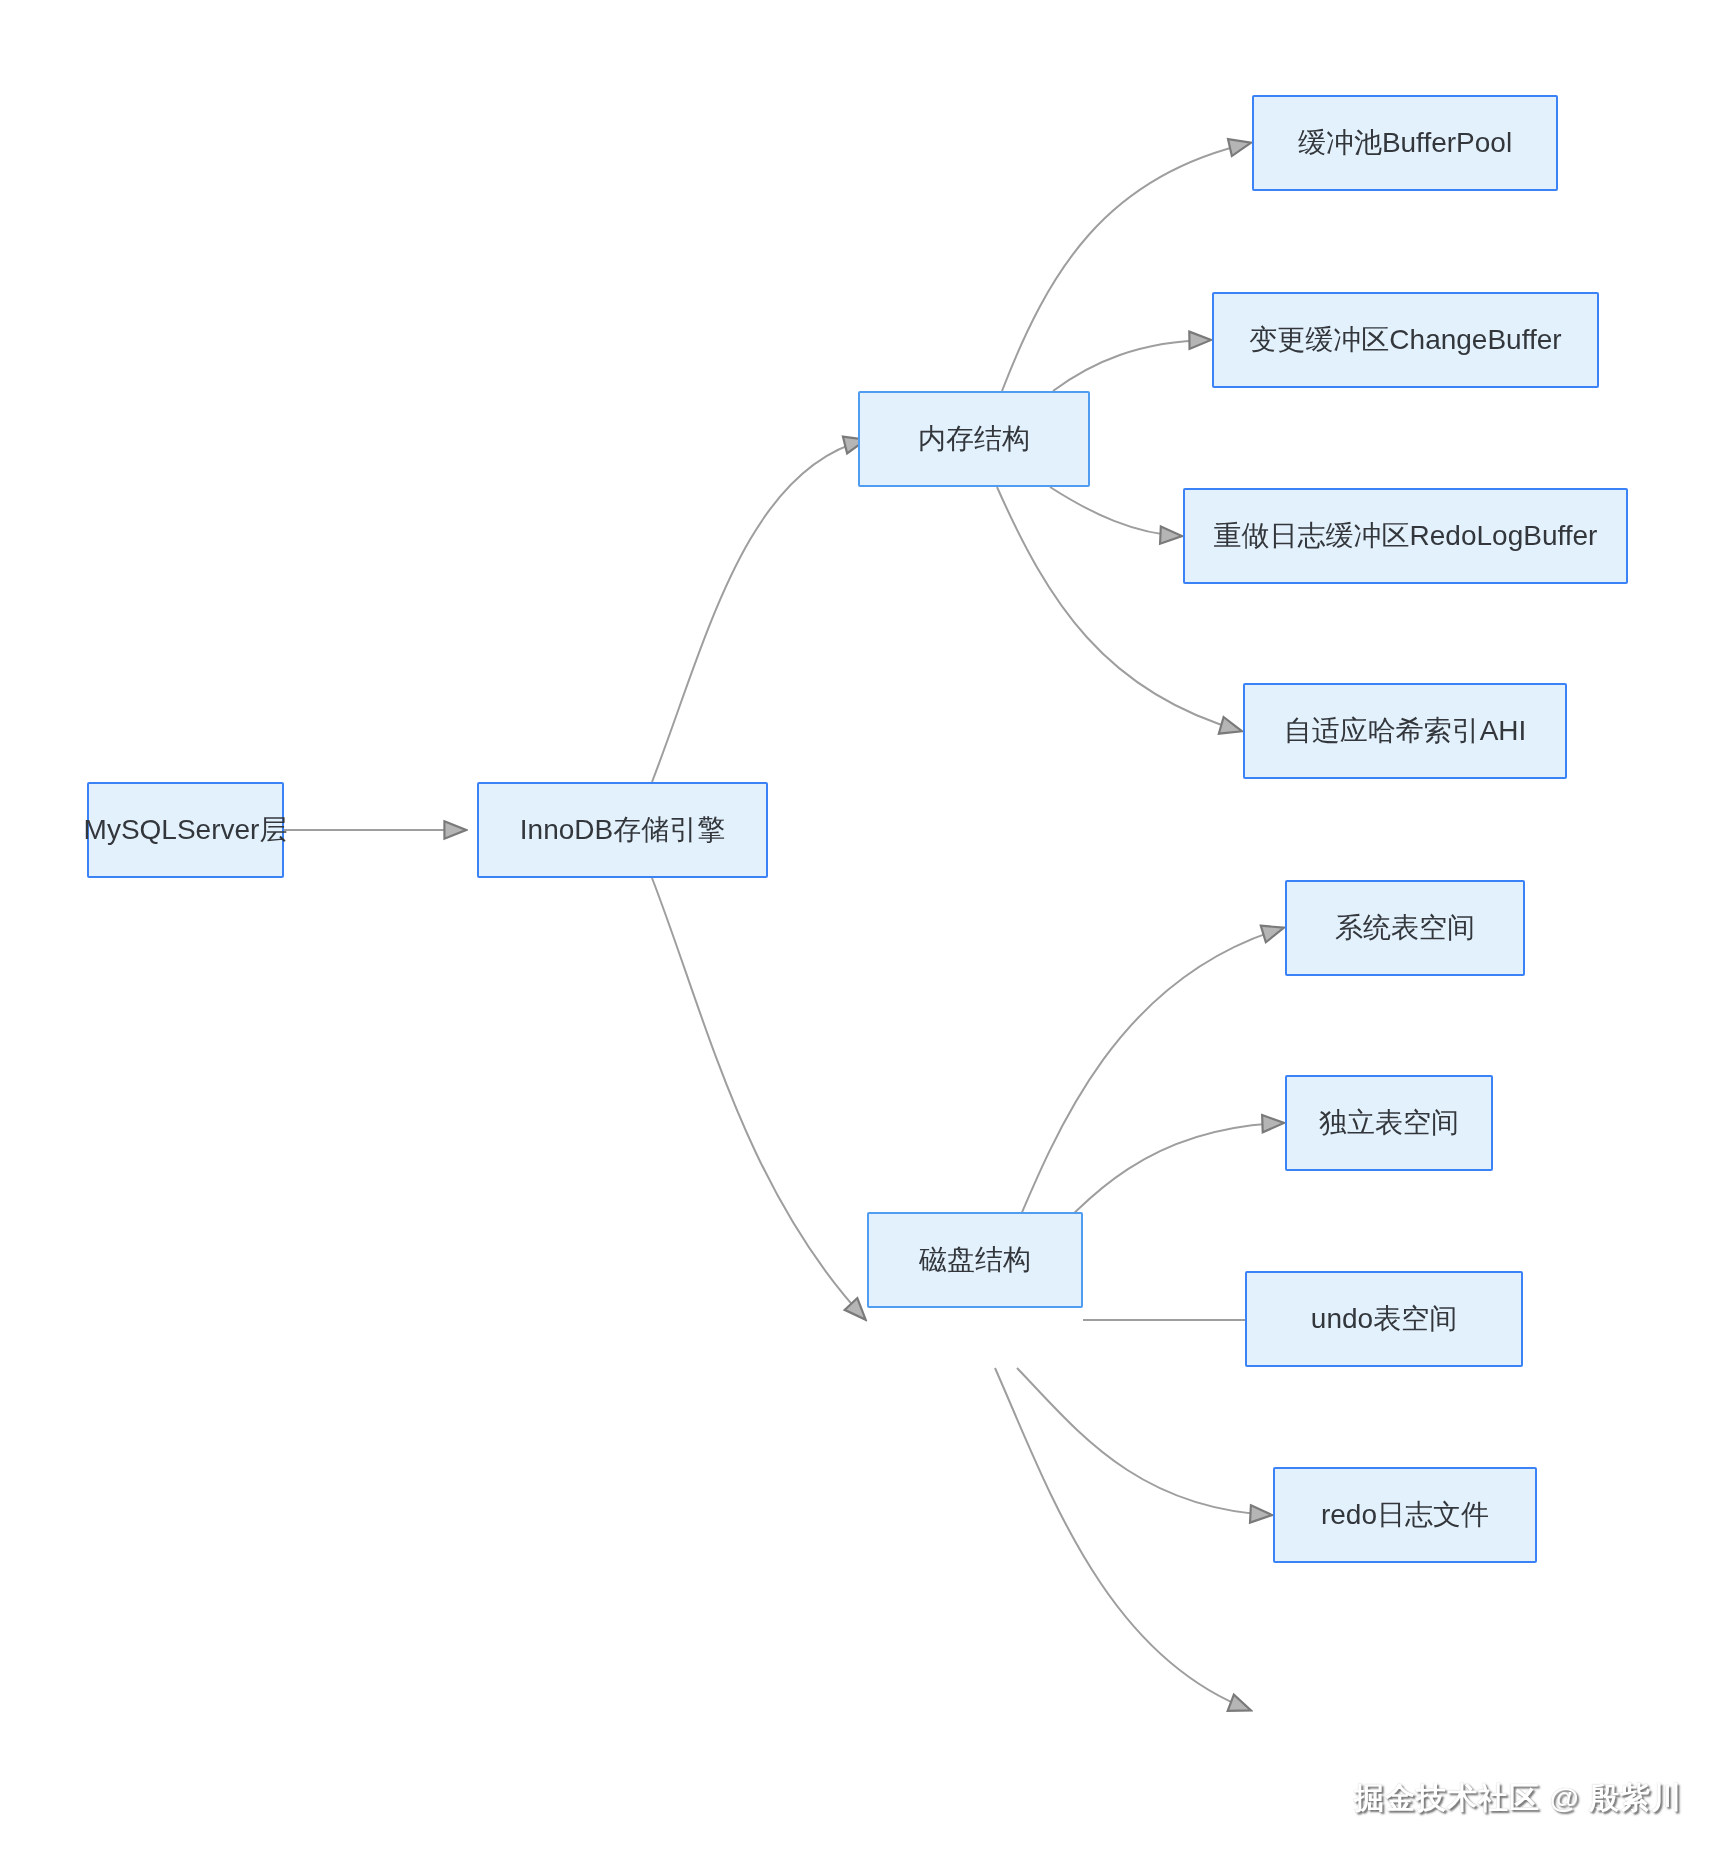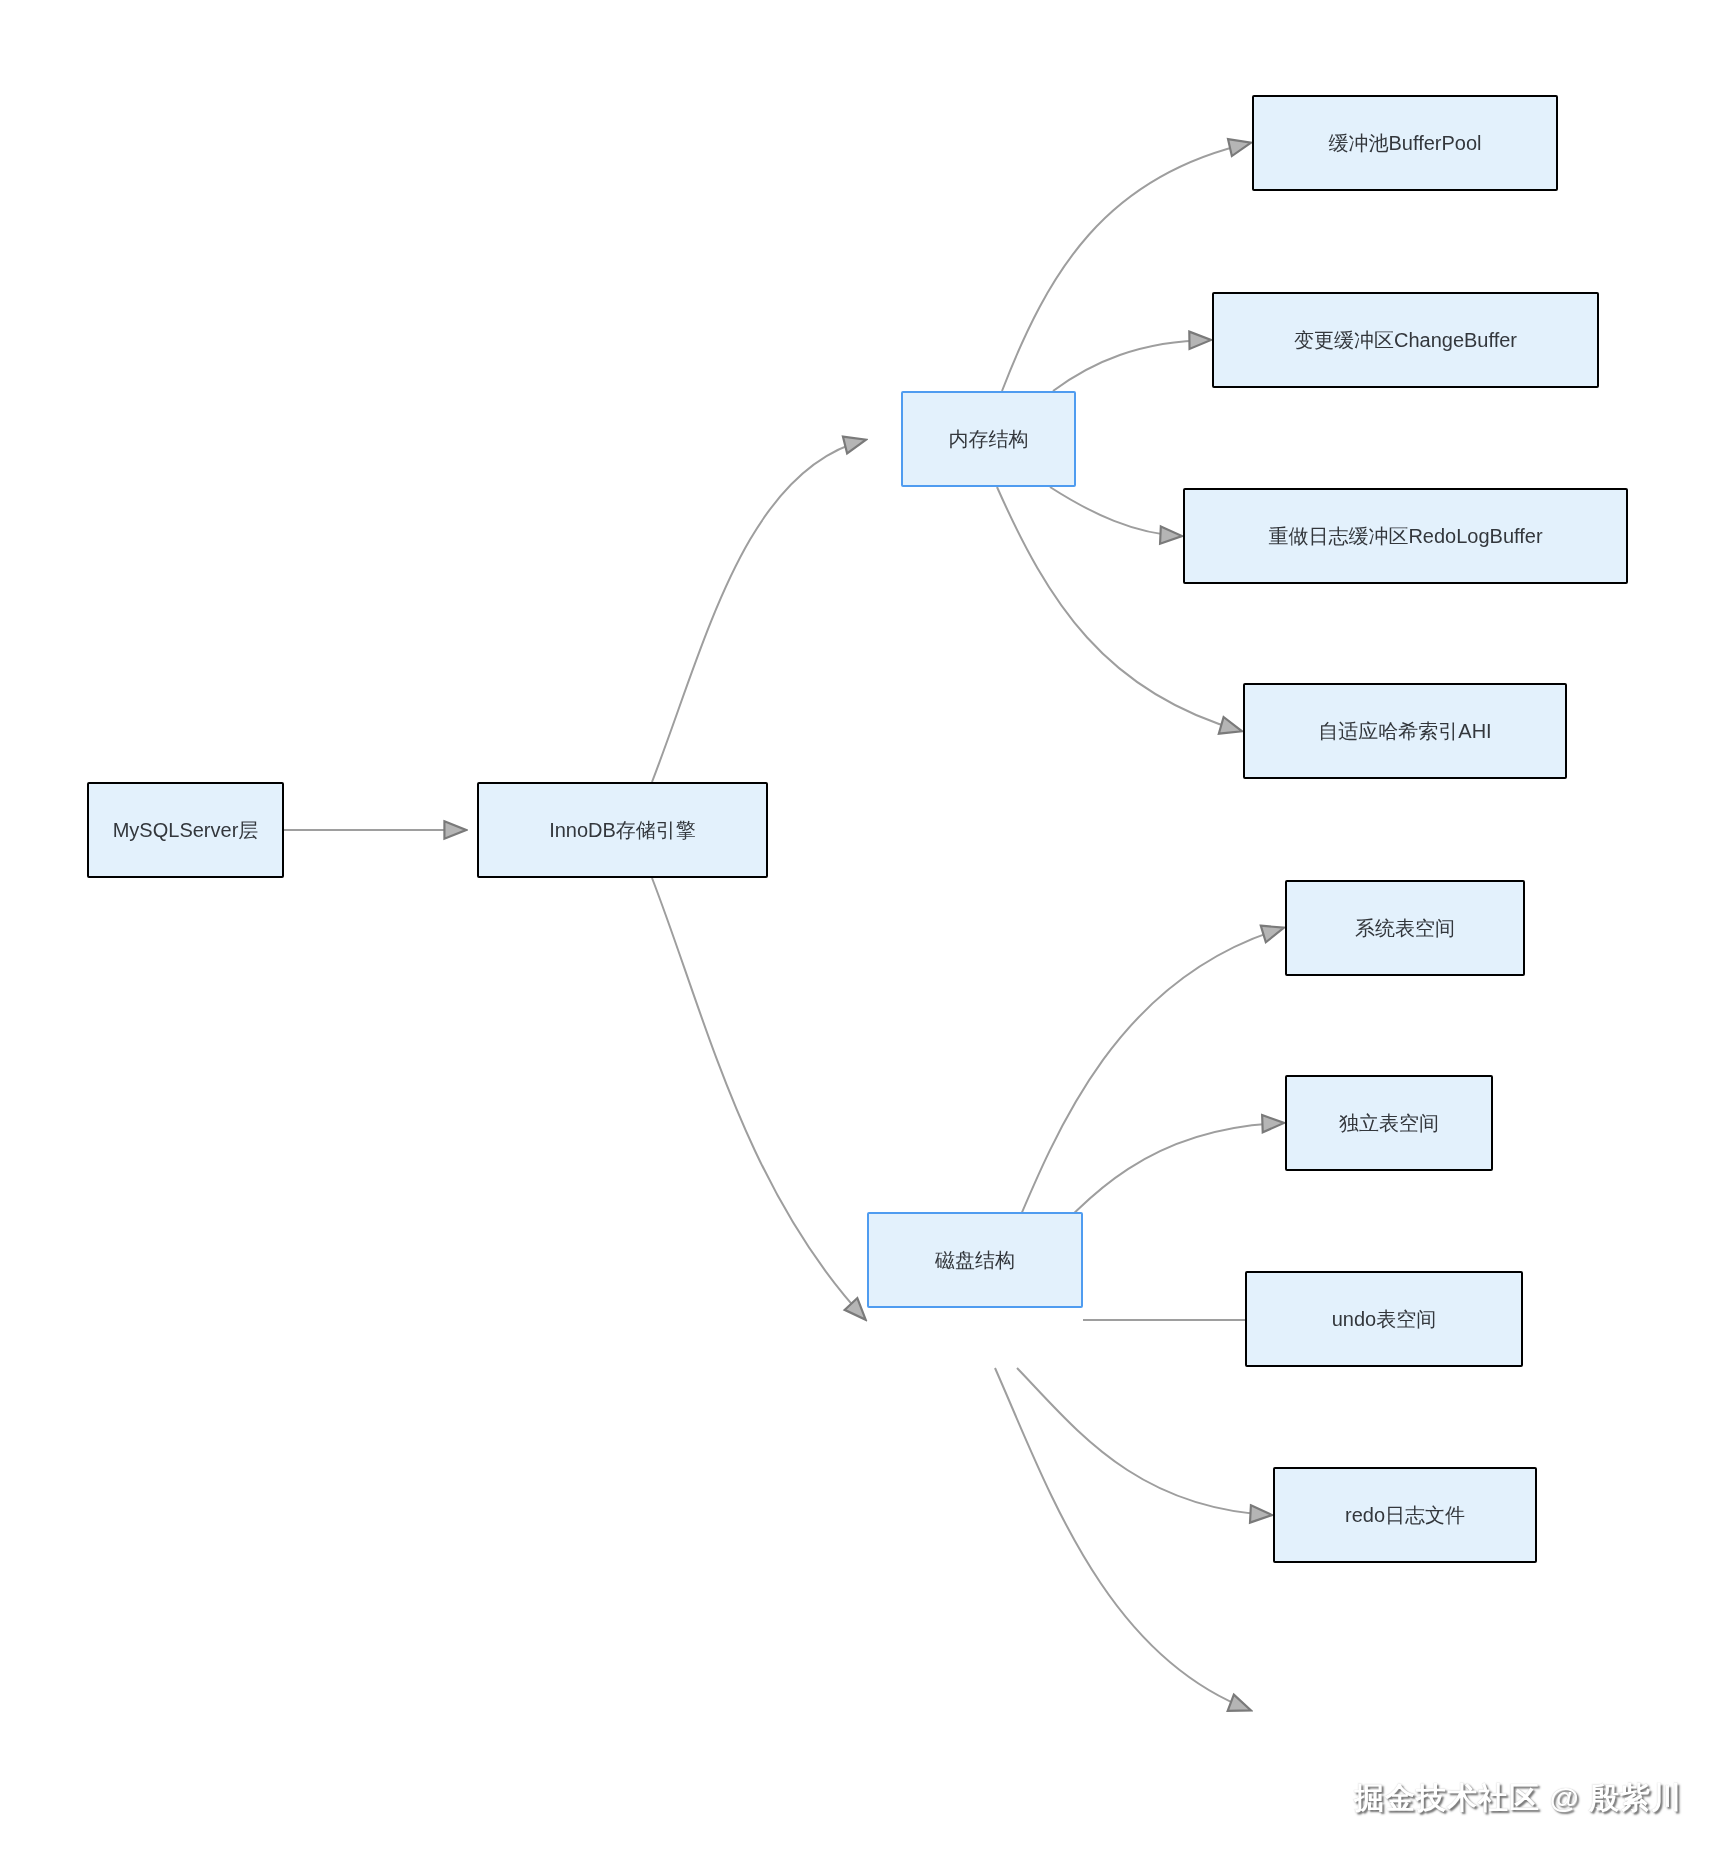--- a/index.html
+++ b/index.html
@@ -24,27 +24,27 @@
   }
   .edge {
     fill: none;
     stroke: #9e9e9e;
     stroke-width: 2;
   }
   .node {
     position: absolute;
     box-sizing: border-box;
     background: #e3f1fc;
-    border: 2px solid #000000;
+    border: 2px solid #3b82f6;
     border-radius: 2px;
     display: flex;
     align-items: center;
     justify-content: center;
     color: #33373c;
-    font-size: 20px;
+    font-size: 28px;
     line-height: 1;
     white-space: nowrap;
   }
   .node.hub {
     border-color: #4f9cf0;
   }
   .watermark {
     position: absolute;
     right: 41px;
     top: 1778px;
@@ -82,21 +82,21 @@
   </svg>
 
   <div class="node" style="left:87px; top:782px; width:197px; height:96px;justify-content:center;">
     <span>MySQLServer层</span>
   </div>
 
   <div class="node" style="left:477px; top:782px; width:291px; height:96px;">
     <span>InnoDB存储引擎</span>
   </div>
 
-  <div class="node hub" style="left:901px; top:391px; width:175px; height:96px;">
+  <div class="node hub" style="left:858px; top:391px; width:232px; height:96px;">
     <span>内存结构</span>
   </div>
 
   <div class="node hub" style="left:867px; top:1212px; width:216px; height:96px;">
     <span>磁盘结构</span>
   </div>
 
   <div class="node" style="left:1252px; top:95px; width:306px; height:96px;">
     <span>缓冲池BufferPool</span>
   </div>

